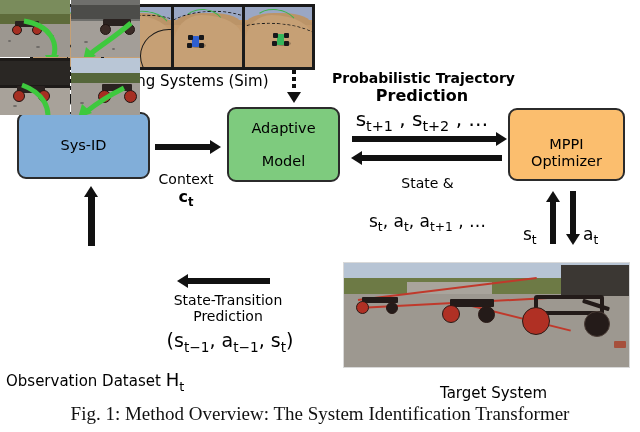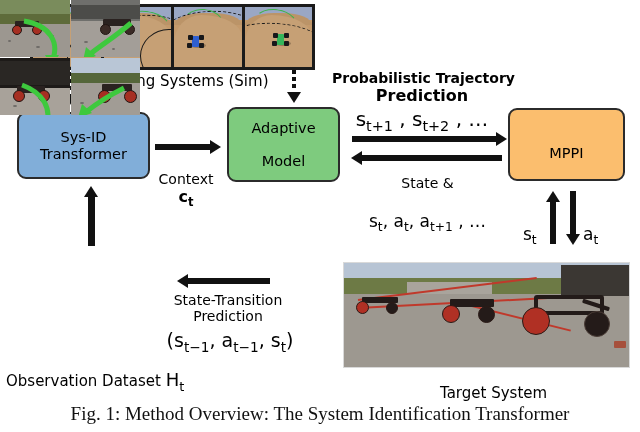--- a/index.html
+++ b/index.html
@@ -165,36 +165,36 @@
 <div class="dotcol" style="left:292px;top:70px;">
   <div class="dot"></div>
   <div class="dot"></div>
   <div class="dot"></div>
 </div>
 <div class="arr-head head-d" style="left:287px;top:92px;"></div>
 
 <div id="sysid-box" class="node">
   <div>
     <span>Sys-ID</span><br>
-    <span>Transformer</span>
   </div>
 </div>
 
 <div id="dyn-box" class="node">
   <div>
     <span>Adaptive</span><br>
     <br>
     <span>Model</span>
   </div>
 </div>
 
 <div id="mppi-box" class="node">
   <div>
     <br>
     <span>MPPI</span><br>
+    <span>Optimizer</span>
   </div>
 </div>
 
 <div class="arr-line" style="left:155px;top:144px;width:56px;height:6px;"></div>
 <div class="arr-head head-r" style="left:210px;top:140px;"></div>
 <div class="lbl c" style="left:146px;top:172px;width:80px;">
   <span>Context</span><br>
   <span class="sym" style="font-weight:600;">
     <span>c</span><sub>t</sub>
   </span>

